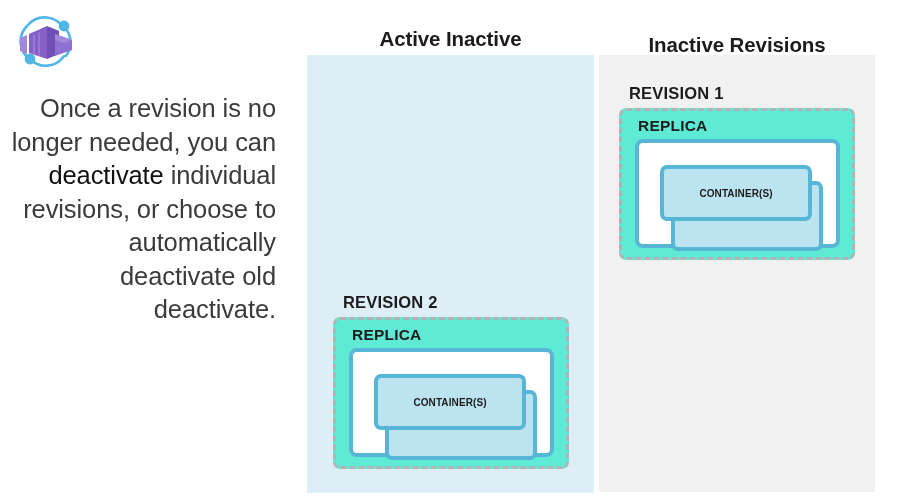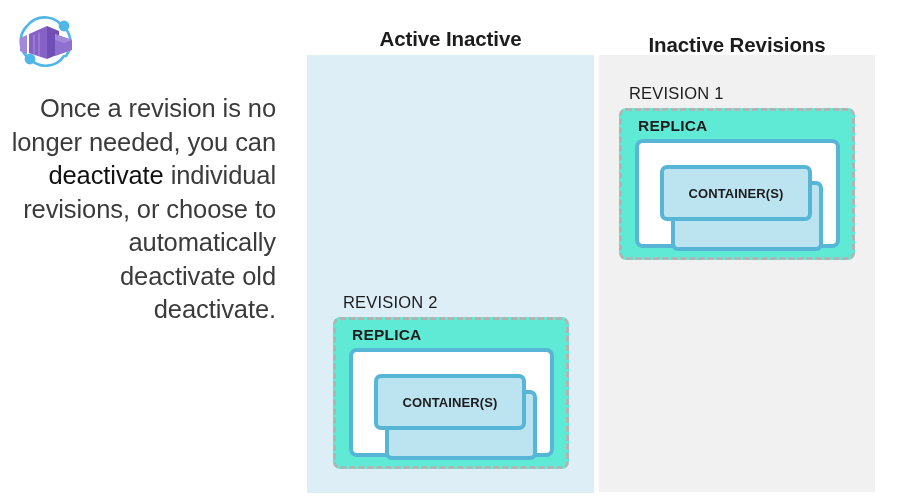--- a/index.html
+++ b/index.html
@@ -72,21 +72,21 @@
     background: #f1f1f1;
   }
 
   
   .revision-group { position: absolute; }
   #revision-1 { left: 619px; top: 84px; width: 236px; }
   #revision-2 { left: 333px; top: 293px; width: 236px; }
 
   .revision-label {
     font-size: 16.5px;
-    font-weight: 400;
+    font-weight: 700;
     color: #1c1c1c;
     letter-spacing: 0.2px;
     margin: 0 0 5px 10px;
     white-space: nowrap;
   }
 
   .revision-box {
     position: relative;
     height: 152px;
     box-sizing: border-box;
@@ -136,21 +136,21 @@
   .container-card.front {
     left: 21px;
     top: 22px;
     width: 152px;
     height: 56px;
     display: flex;
     align-items: center;
     justify-content: center;
   }
   .container-label {
-    font-size: 13px;
+    font-size: 10px;
     font-weight: 700;
     color: #1c1c1c;
     letter-spacing: 0.1px;
     white-space: nowrap;
   }
 </style>
 </head>
 <body>
 
 <div id="stage">

